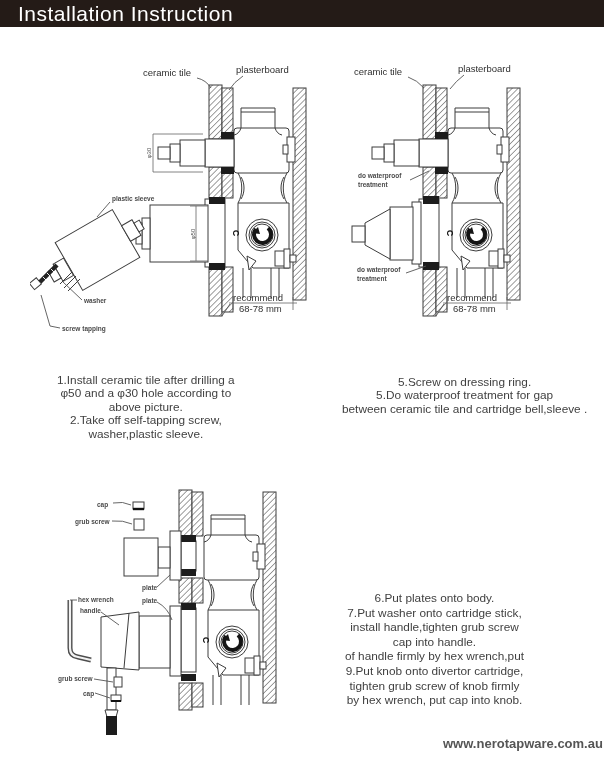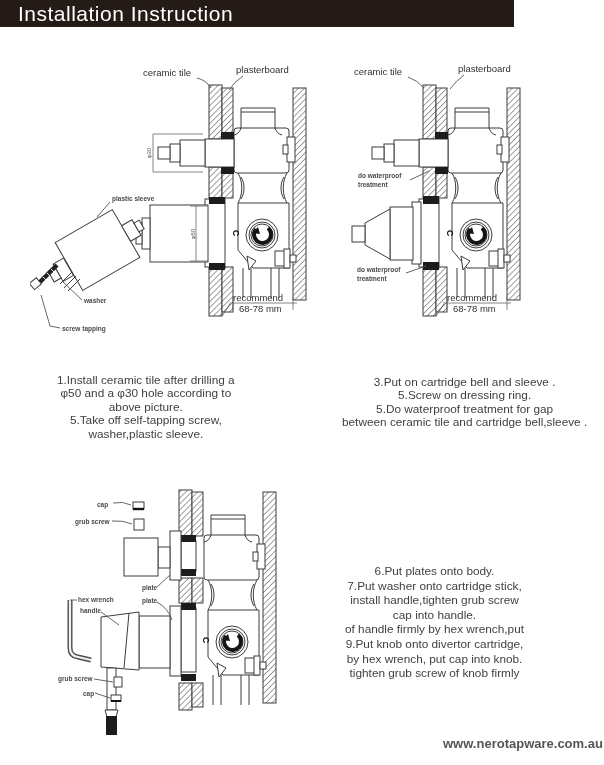--- a/index.html
+++ b/index.html
@@ -1,28 +1,28 @@
 <!DOCTYPE html>
 <html><head>
 <meta charset="utf-8">
 <style>
   html,body{margin:0;padding:0;background:#fff;}
   .page{position:relative;width:604px;height:765px;background:#fff;overflow:hidden;
         font-family:"Liberation Sans",sans-serif;}
-  .header-bar{position:absolute;left:0;top:0;width:514px;height:27px;background:#241b17;}
+  .header-bar{position:absolute;left:0;top:0;width:604px;height:27px;background:#241b17;}
   .header-bar h1{margin:0;padding:1px 0 0 18px;font-size:21px;line-height:26px;font-weight:400;
         color:#ffffff;letter-spacing:.5px;}
   .diag{position:absolute;}
   .diag-a{left:30px;top:55px;width:290px;height:290px;}
   .diag-b{left:330px;top:55px;width:274px;height:290px;}
   .diag-c{left:40px;top:478px;width:255px;height:262px;}
   .steps{position:absolute;color:#3f3f3f;font-size:11.8px;white-space:nowrap;text-align:center;}
   .steps-1{left:57px;top:374px;line-height:13.4px;}
   .steps-2{left:342px;top:376px;line-height:13.4px;}
-  .steps-3{left:345px;top:564px;line-height:14.6px;}
+  .steps-3{left:345px;top:591px;line-height:14.6px;}
   .site{position:absolute;left:443px;top:736px;font-size:13px;font-weight:bold;color:#555;}
   
   svg text{font-family:"Liberation Sans",sans-serif;}
   .ln{fill:none;stroke:#3c3c3c;stroke-width:1;}
   .fw{fill:#ffffff;stroke:#3c3c3c;stroke-width:1;}
   .wall{fill:url(#hatch);stroke:#3c3c3c;stroke-width:1;}
   .seal{fill:#1c1c1c;stroke:none;}
   .lead{fill:none;stroke:#555;stroke-width:0.9;}
   .dimln{fill:none;stroke:#666;stroke-width:0.8;}
   .lbl{font-size:6.5px;font-weight:bold;fill:#4a4a4a;}
@@ -191,26 +191,25 @@
       <text class="dim" x="453" y="312">68-78 mm</text>
       <path class="dimln" d="M443,303 H511 M447,297 V310 M507,297 V310"></path>
       <path class="lead" d="M436,316 L444,304"></path>
     </g>
   </svg>
 
   <div class="steps steps-1">
     <div>1.Install  ceramic tile  after drilling a</div>
     <div>φ50 and a φ30 hole according to</div>
     <div>above picture.</div>
-    <div>5.Take off self-tapping screw,</div>
+    <div>2.Take off self-tapping screw,</div>
     <div>washer,plastic sleeve.</div>
   </div>
 
   <div class="steps steps-2">
-    <div>3.Put on cartridge bell and sleeve .</div>
     <div>5.Screw on dressing ring.</div>
     <div>5.Do waterproof treatment for gap</div>
     <div>between ceramic tile and cartridge bell,sleeve .</div>
   </div>
 
   <svg class="diag diag-c" viewBox="40 478 255 262">
     <g>
       <rect class="wall" x="179" y="490" width="13" height="46"></rect>
       <rect class="wall" x="179" y="578" width="13" height="25"></rect>
       <rect class="wall" x="179" y="683" width="13" height="27"></rect>
@@ -278,18 +277,18 @@
     <path class="lead" d="M95,693 L110,698"></path>
   </svg>
 
   <div class="steps steps-3">
     <div>6.Put plates onto body.</div>
     <div>7.Put washer onto cartridge stick,</div>
     <div>install handle,tighten grub screw</div>
     <div>cap into handle.</div>
     <div>of handle firmly by hex wrench,put</div>
     <div>9.Put knob onto divertor cartridge,</div>
+    <div>tighten grub screw of knob firmly</div>
     <div>by hex wrench, put cap into knob.</div>
-    <div>tighten grub screw of knob firmly</div>
   </div>
 
   <div class="site">www.nerotapware.com.au</div>
 </div>
 
 </body></html>

